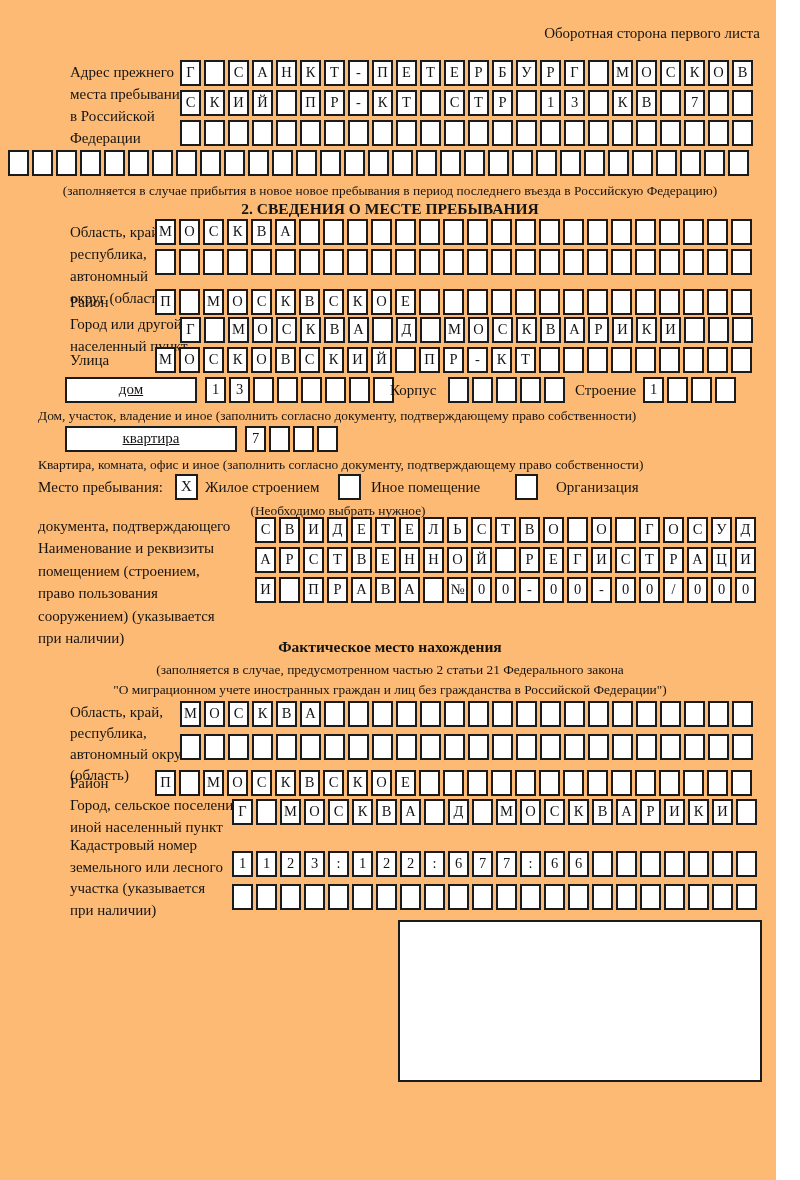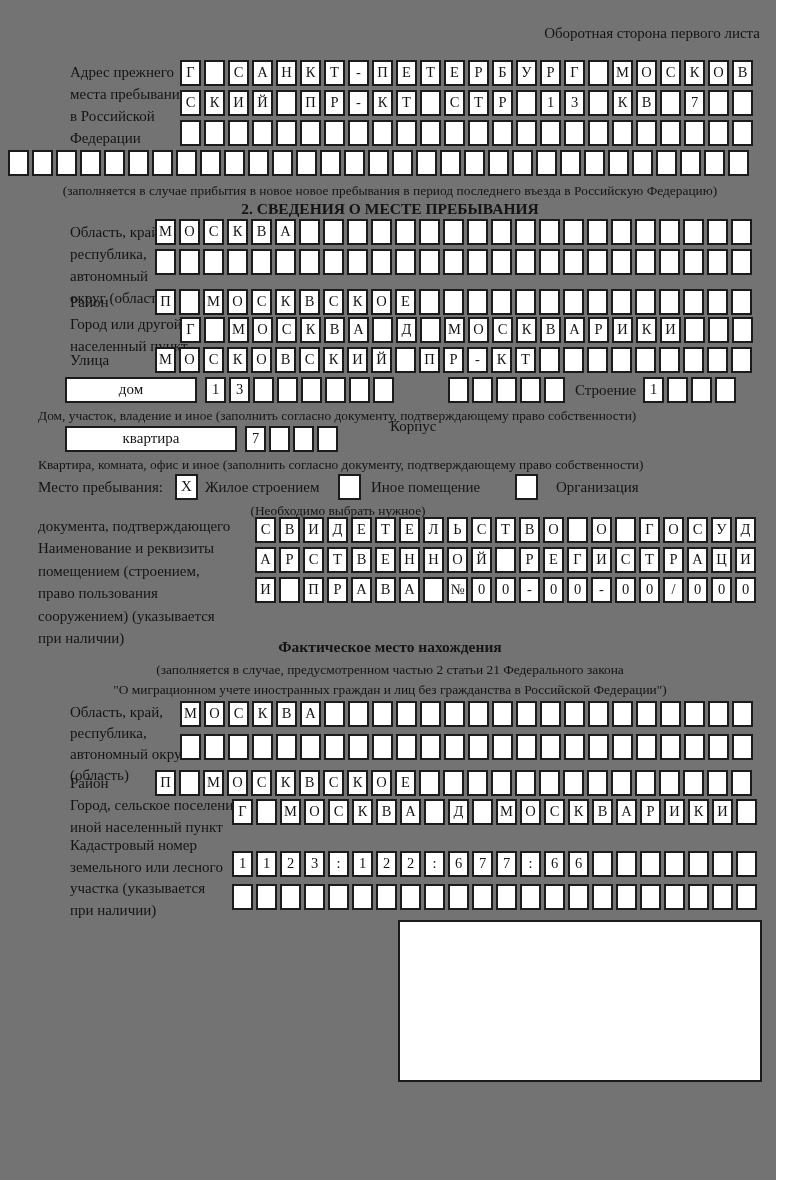--- a/index.html
+++ b/index.html
@@ -1,28 +1,28 @@
 <!DOCTYPE html>
 <html><head>
 <meta charset="utf-8">
 <style>
   html,body{margin:0;padding:0;background:#fff;}
-  #page{position:relative;width:776px;height:1180px;background:#737373;
+  #page{position:relative;width:776px;height:1180px;background:#fdba74;
         font-family:"Liberation Serif",serif;color:#141414;overflow:hidden;}
   .lbl{position:absolute;font-size:15px;line-height:22px;white-space:nowrap;}
   .lbl .ln{display:block;white-space:nowrap;}
   .note{position:absolute;font-size:13.4px;line-height:19px;}
   .ctr{text-align:center;}
   .ttl{position:absolute;left:0;width:780px;text-align:center;font-weight:bold;font-size:15.5px;}
   .row{position:absolute;white-space:nowrap;height:26px;}
   .box{display:inline-block;box-sizing:border-box;width:21px;height:26px;margin-right:3px;
        border:2px solid #1b1b1b;text-align:center;font-size:14.5px;line-height:21px;
        vertical-align:top;background:#fff;}
   .wbox{position:absolute;box-sizing:border-box;height:26px;border:2px solid #1b1b1b;
-        text-align:center;font-size:15px;line-height:21px;background:#fff;}
+        text-align:center;font-size:15px;line-height:21px;background:#fff;text-decoration:underline;}
   .chk{position:absolute;box-sizing:border-box;width:23px;height:26px;border:2px solid #1b1b1b;
        text-align:center;font-size:15px;line-height:21px;background:#fff;}
   .stamp{position:absolute;box-sizing:border-box;border:2px solid #1b1b1b;background:#fff;}
 </style>
 </head>
 <body>
 
 <div id="page">
 
   <div class="lbl" style="top:22px;left:440px;width:320px;text-align:right;">Оборотная сторона первого листа</div>
@@ -59,21 +59,21 @@
   </div>
   <div class="row" style="left:180px;top:317px;"><span class="box">Г</span><span class="box"></span><span class="box">М</span><span class="box">О</span><span class="box">С</span><span class="box">К</span><span class="box">В</span><span class="box">А</span><span class="box"></span><span class="box">Д</span><span class="box"></span><span class="box">М</span><span class="box">О</span><span class="box">С</span><span class="box">К</span><span class="box">В</span><span class="box">А</span><span class="box">Р</span><span class="box">И</span><span class="box">К</span><span class="box">И</span><span class="box"></span><span class="box"></span><span class="box"></span></div>
 
   <div class="lbl" style="left:70px;top:349px;">Улица</div>
   <div class="row" style="left:155px;top:347px;"><span class="box">М</span><span class="box">О</span><span class="box">С</span><span class="box">К</span><span class="box">О</span><span class="box">В</span><span class="box">С</span><span class="box">К</span><span class="box">И</span><span class="box">Й</span><span class="box"></span><span class="box">П</span><span class="box">Р</span><span class="box">-</span><span class="box">К</span><span class="box">Т</span><span class="box"></span><span class="box"></span><span class="box"></span><span class="box"></span><span class="box"></span><span class="box"></span><span class="box"></span><span class="box"></span><span class="box"></span></div>
 
   <div class="wbox" style="left:65px;top:377px;width:132px;">
     <span>дом</span>
   </div>
   <div class="row" style="left:205px;top:377px;"><span class="box">1</span><span class="box">3</span><span class="box"></span><span class="box"></span><span class="box"></span><span class="box"></span><span class="box"></span><span class="box"></span></div>
-  <div class="lbl" style="left:390px;top:379px;margin-top:36px;">Корпус</div>
+  <div class="lbl" style="left:390px;top:379px;">Корпус</div>
   <div class="row" style="left:448px;top:377px;"><span class="box"></span><span class="box"></span><span class="box"></span><span class="box"></span><span class="box"></span></div>
   <div class="lbl" style="left:575px;top:379px;">Строение</div>
   <div class="row" style="left:643px;top:377px;"><span class="box">1</span><span class="box"></span><span class="box"></span><span class="box"></span></div>
   <div class="note" style="left:38px;top:406px;">Дом, участок, владение и иное (заполнить согласно документу, подтверждающему право собственности)</div>
 
   <div class="wbox" style="left:65px;top:426px;width:172px;">
     <span>квартира</span>
   </div>
   <div class="row" style="left:245px;top:426px;"><span class="box">7</span><span class="box"></span><span class="box"></span><span class="box"></span></div>
   <div class="note" style="left:38px;top:455px;">Квартира, комната, офис и иное (заполнить согласно документу, подтверждающему право собственности)</div>

